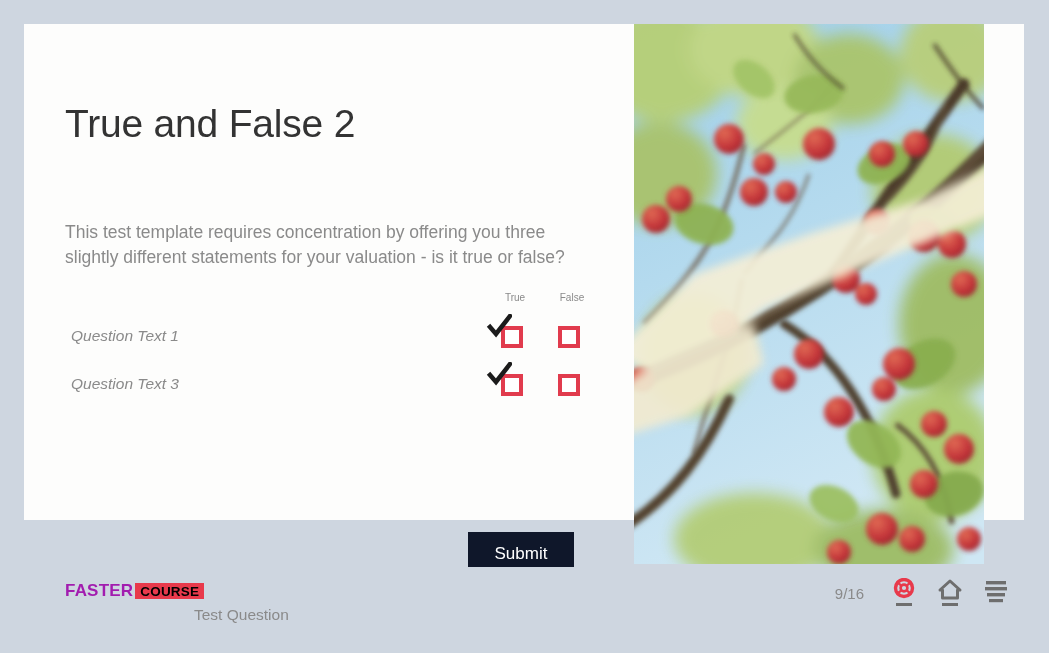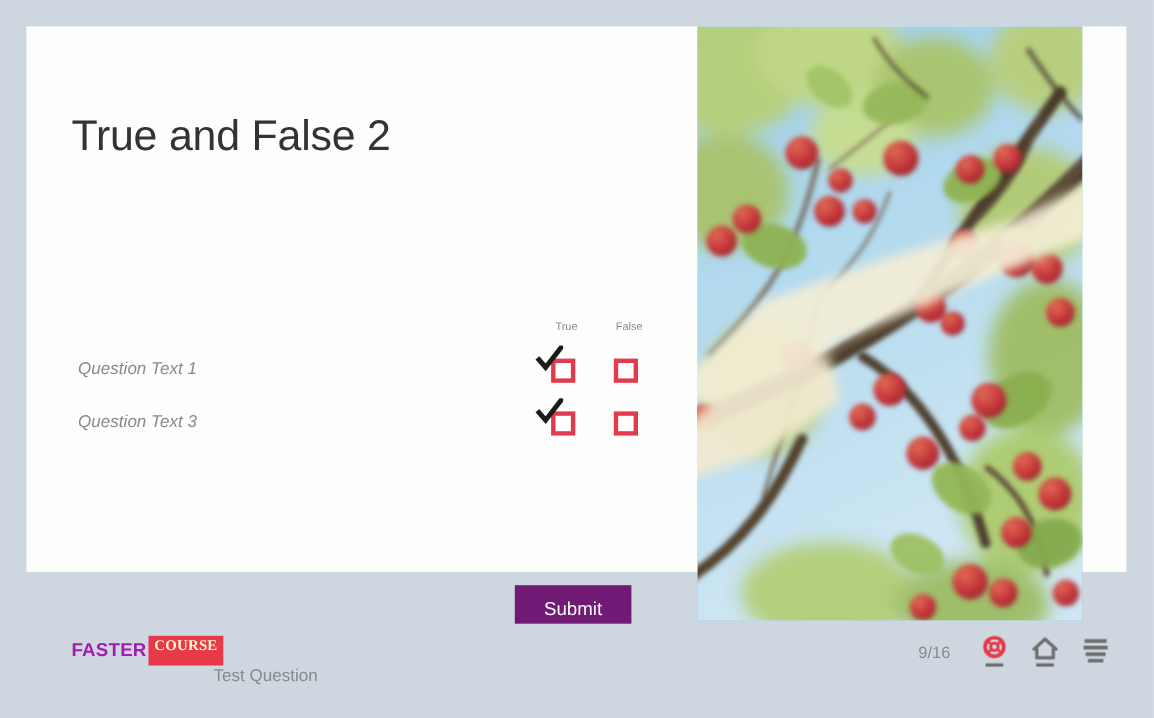--- a/index.html
+++ b/index.html
@@ -119,21 +119,21 @@
     pointer-events: none;
   }
 
   
   #submit-button {
     position: absolute;
     left: 444px;
     top: 508px;
     width: 106px;
     height: 35px;
-    background: #701a75;
+    background: #0f172a;
     color: #ffffff;
     font-size: 17px;
     border: none;
     padding: 12px;
     cursor: pointer;
     font-family: "Liberation Sans", sans-serif;
   }
 
   
   #footer {
@@ -153,26 +153,25 @@
   }
   #brand-faster {
     font-size: 17px;
     font-weight: bold;
     color: #a21caf;
     letter-spacing: 0.2px;
   }
   #brand-course {
     font-size: 13.5px;
     font-weight: bold;
-    color: #fef9c3;
+    color: #000000;
     background: #e8394b;
-    padding: 1px 5px 10px 5px;
+    padding: 1px 5px 0 5px;
     margin-left: 2px;
     letter-spacing: 0.2px;
-    font-family: Liberation Serif, serif;
   }
   #footer-subtitle {
     position: absolute;
     left: 170px;
     top: 42px;
     font-size: 15.5px;
     color: #8a8a8a;
     white-space: nowrap;
   }
   #footer-right {
@@ -217,20 +216,21 @@
 </style>
 </head>
 <body>
 
 <div id="slide-card">
 
   <div id="content-column">
 
     <div id="page-title">True and False 2</div>
 
+    <div id="intro-text">This test template requires concentration by offering you three slightly different statements for your valuation - is it true or false?</div>
 
     <div id="quiz-table">
 
       <div class="quiz-head">
         <div class="col-label true-col">True</div>
         <div class="col-label false-col">False</div>
       </div>
 
       <div class="quiz-row">
         <div class="question-label">Question Text 1</div>

